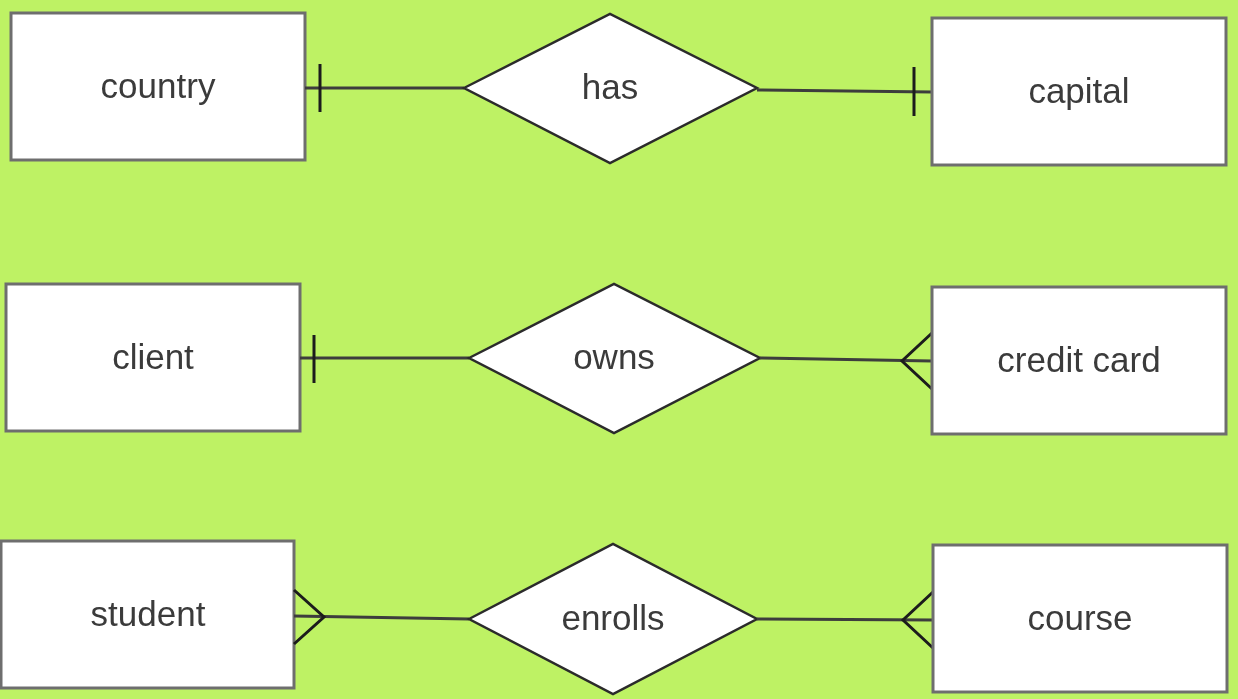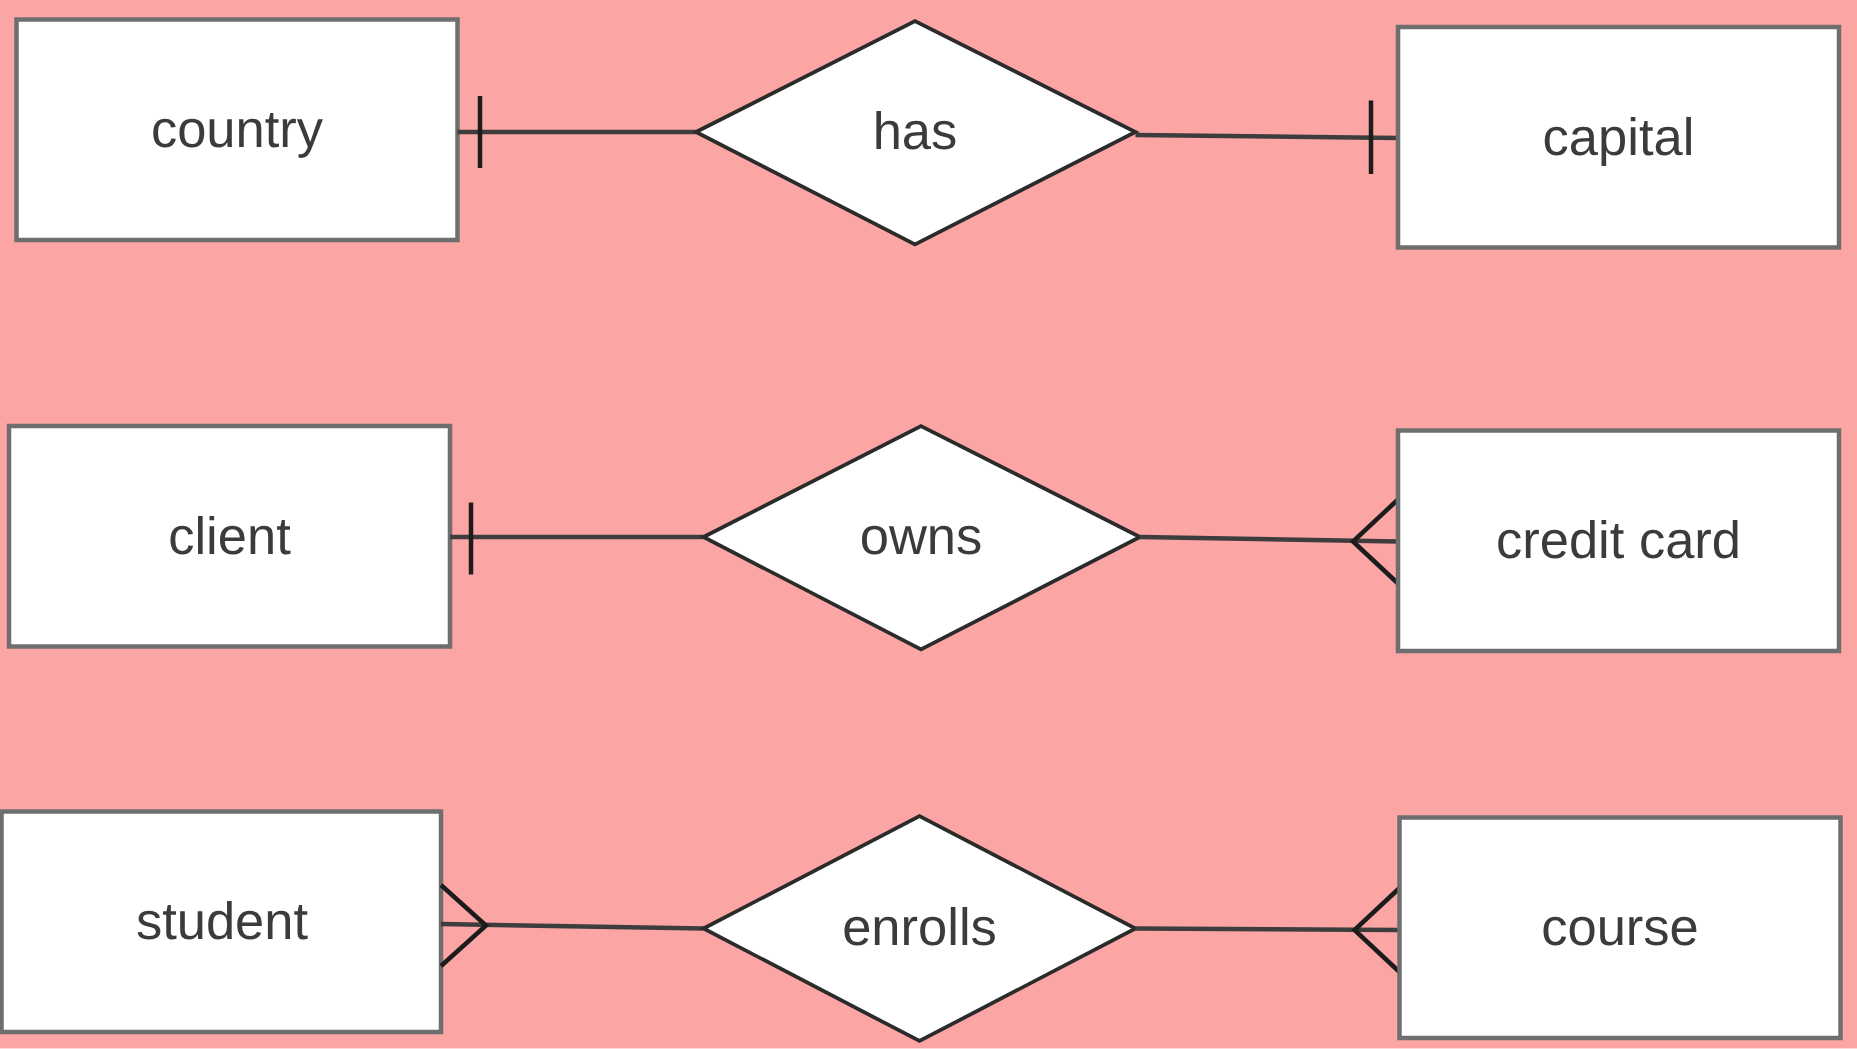--- a/index.html
+++ b/index.html
@@ -10,21 +10,21 @@
   body {
     width: 1238px;
     height: 699px;
     font-family: "Liberation Sans", sans-serif;
     overflow: hidden;
   }
   #er-canvas {
     position: relative;
     width: 1238px;
     height: 699px;
-    background: #fca5a5;
+    background: #bef264;
   }
   #er-svg {
     position: absolute;
     left: 0;
     top: 0;
     width: 1238px;
     height: 699px;
   }
   .entity-rect {
     fill: #ffffff;

